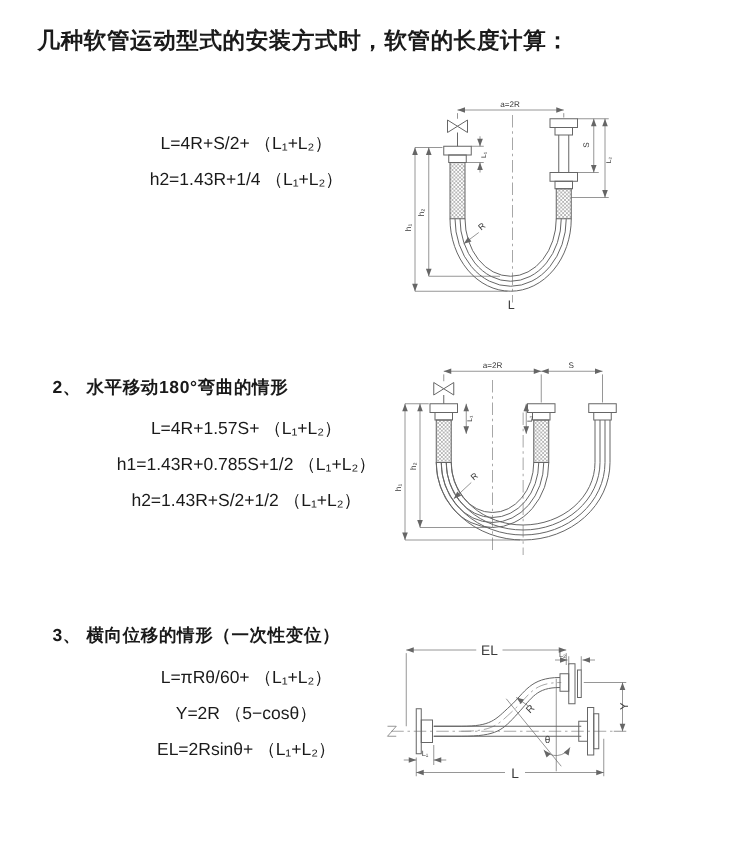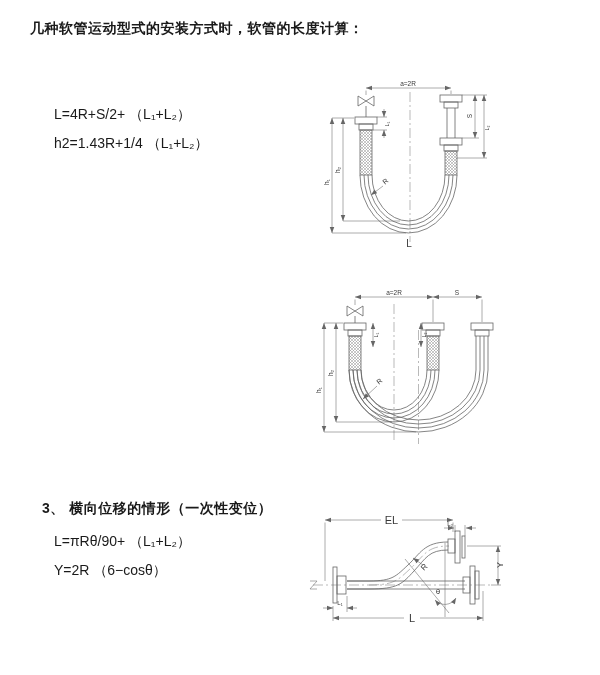--- a/index.html
+++ b/index.html
@@ -3,25 +3,25 @@
 <meta charset="utf-8">
 <title>几种软管运动型式的安装方式时，软管的长度计算：</title>
 <style>
   html,body{margin:0;padding:0;background:#fff;}
   .page{
     position:relative;width:600px;height:675px;background:#ffffff;overflow:hidden;
     font-family:"Liberation Sans","DejaVu Sans",sans-serif;color:#1a1a1a;
   }
   .doc-title{
     position:absolute;left:30px;top:20px;margin:0;
-    font-size:14px;font-weight:bold;letter-spacing:.5px;white-space:nowrap;
+    font-size:18px;font-weight:bold;letter-spacing:.5px;white-space:nowrap;
   }
   .calc-section{position:absolute;left:30px;width:300px;}
   .calc-section h2{margin:0 0 9px 12px;font-size:14px;font-weight:bold;letter-spacing:.5px;white-space:nowrap;}
-  .formulas{margin-left:24px;}
+  .formulas{margin-left:34px;text-align:center;}
   .formulas p{margin:0;font-size:14px;line-height:29px;white-space:nowrap;}
   svg.diagram{position:absolute;overflow:visible;}
   svg text{font-family:"Liberation Sans","DejaVu Sans",sans-serif;fill:#3a3a3a;}
   .struct{stroke:#666;stroke-width:.8;fill:none;}
   .dim{stroke:#666;stroke-width:.55;fill:none;}
   .cl{stroke:#8a8a8a;stroke-width:.6;fill:none;stroke-dasharray:10 3 2 3;}
 </style>
 </head>
 <body>
 
@@ -29,26 +29,35 @@
 
   <h1 class="doc-title">几种软管运动型式的安装方式时，软管的长度计算：</h1>
 
   <section class="calc-section" style="top:100px">
     <div class="formulas">
       <p>L=4R+S/2+ （L₁+L₂）</p>
       <p>h2=1.43R+1/4 （L₁+L₂）</p>
     </div>
   </section>
 
+  <section class="calc-section" style="top:301px">
+    <h2>2、 水平移动180°弯曲的情形</h2>
+    <div class="formulas">
+      <p>L=4R+1.57S+ （L₁+L₂）</p>
+      <p>h1=1.43R+0.785S+1/2 （L₁+L₂）</p>
+      <p>h2=1.43R+S/2+1/2 （L₁+L₂）</p>
+    </div>
+  </section>
 
   <section class="calc-section" style="top:500px">
     <h2>3、 横向位移的情形（一次性变位）</h2>
     <div class="formulas">
-      <p>L=πRθ/90+ （L₁+L₂）</p>
-      <p>Y=2R （6−cosθ）</p>
+      <p>L=πRθ/60+ （L₁+L₂）</p>
+      <p>Y=2R （5−cosθ）</p>
+      <p>EL=2Rsinθ+ （L₁+L₂）</p>
     </div>
   </section>
 
   <svg class="diagram" style="left:320px;top:70px" width="260" height="190" viewBox="0 0 260 190">
     <defs>
       <marker id="a1" markerWidth="7" markerHeight="5.5" refX="6.5" refY="2.75" orient="auto-start-reverse" markerUnits="userSpaceOnUse">
         <path d="M0.5,0.5 L6.5,2.75 L0.5,5 Z" fill="#666"></path>
       </marker>
       <pattern id="braid1" width="3" height="3" patternUnits="userSpaceOnUse">
         <path d="M0,3 L3,0 M0,0 L3,3" stroke="#858585" stroke-width="0.45"></path>

